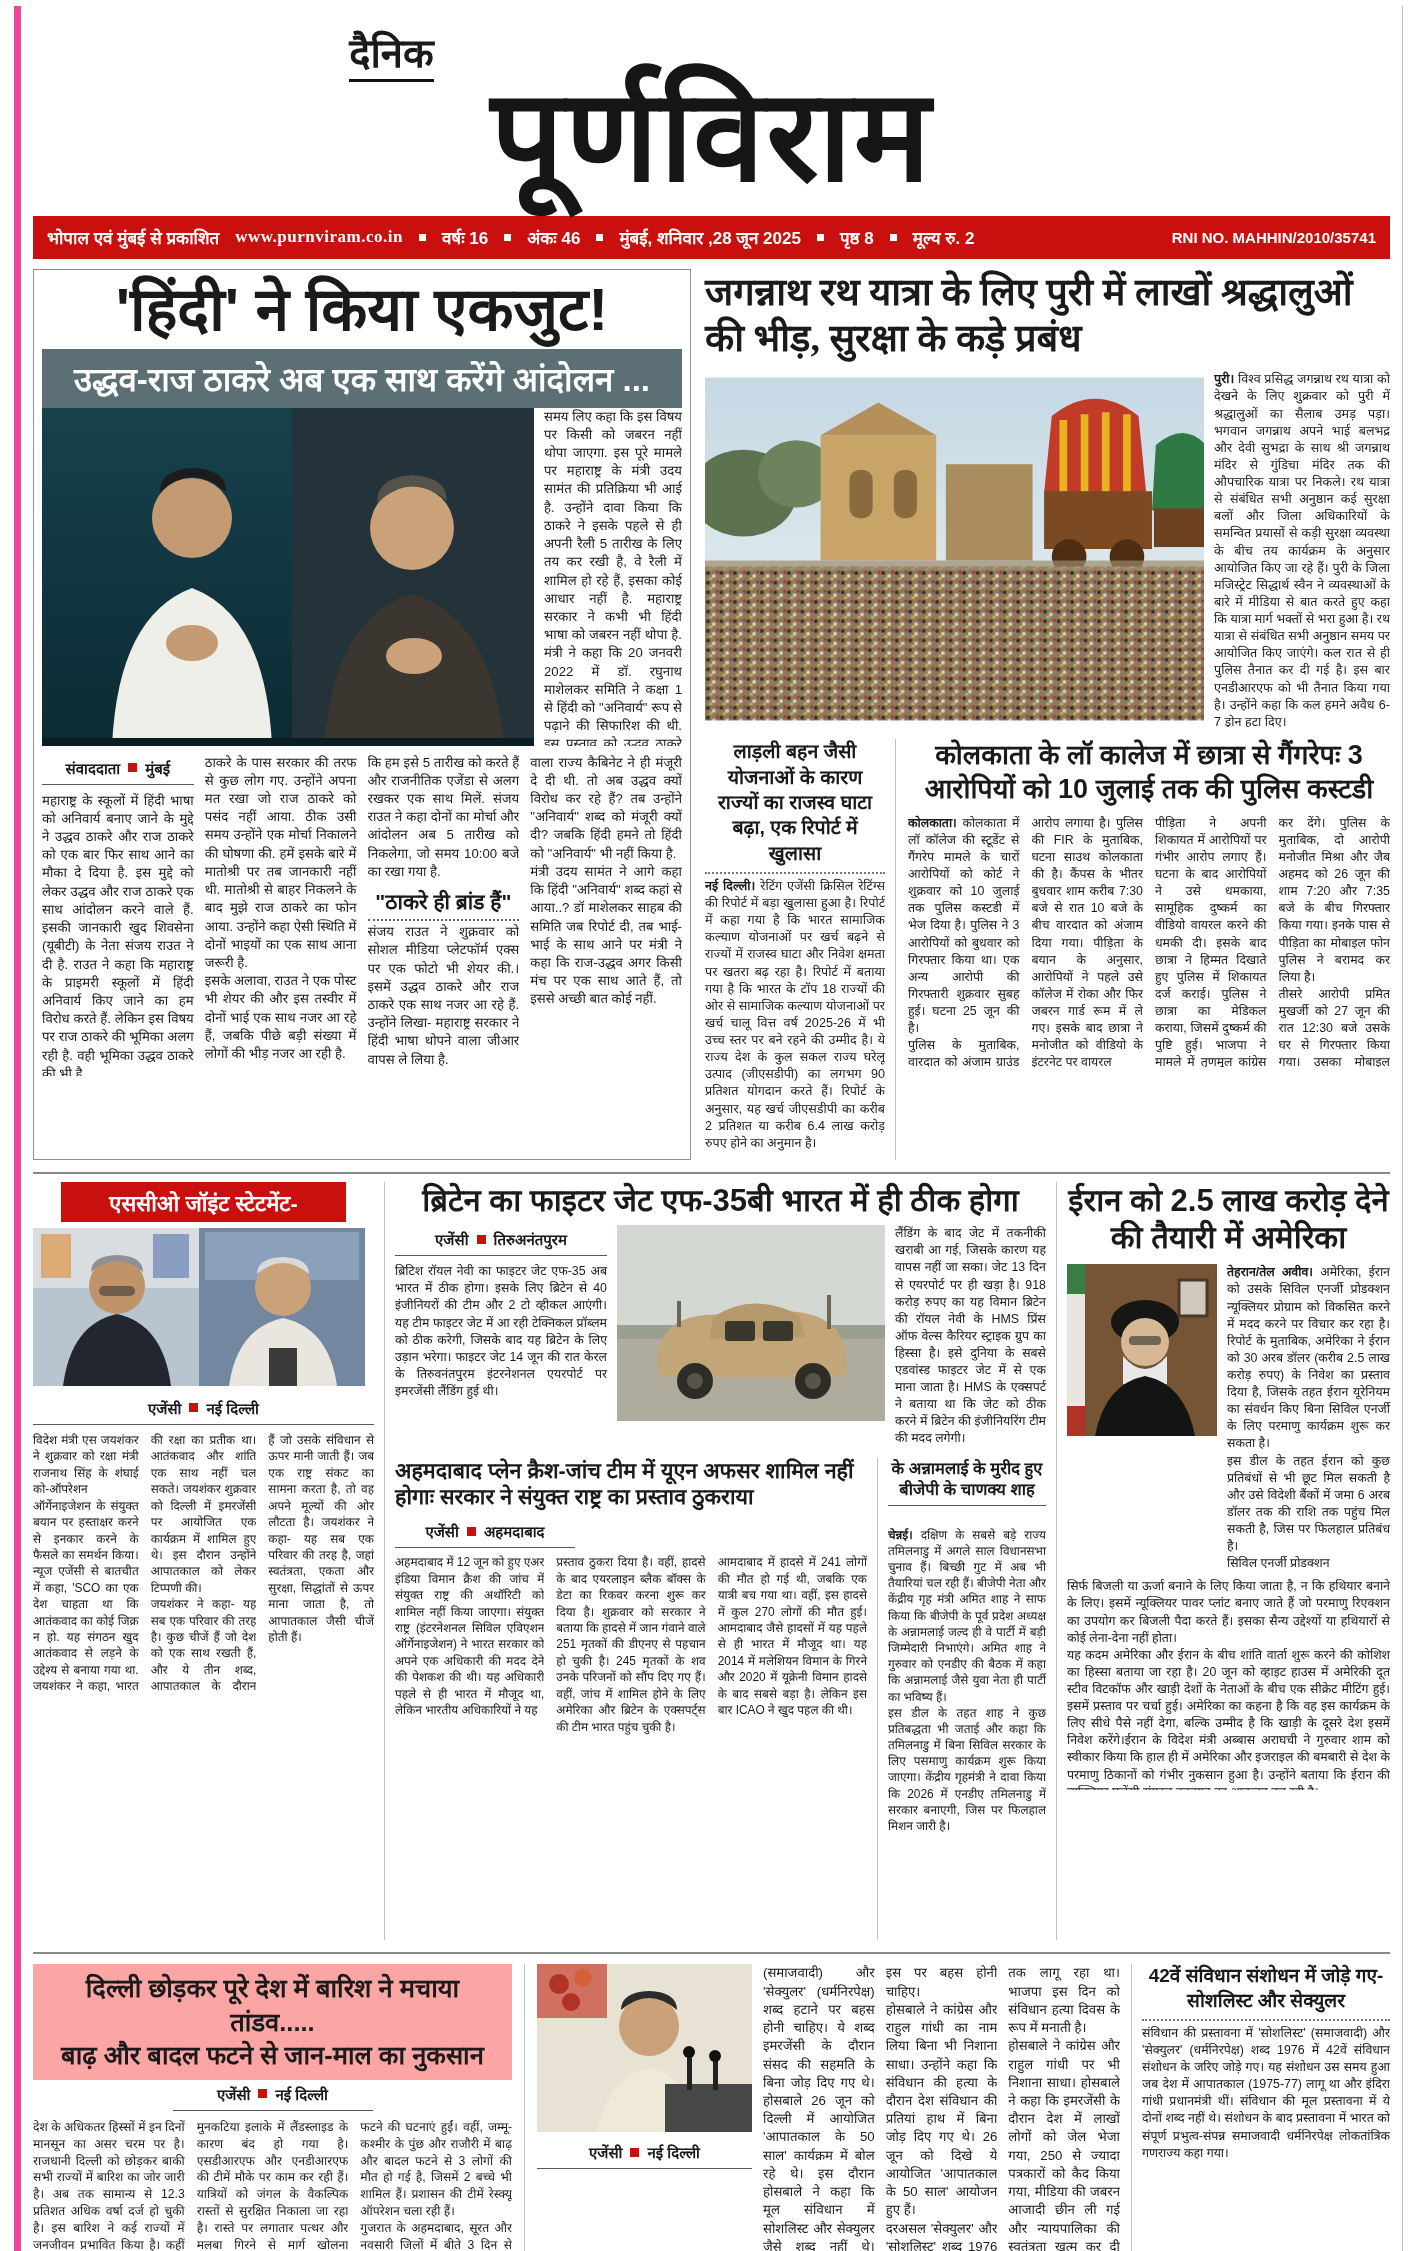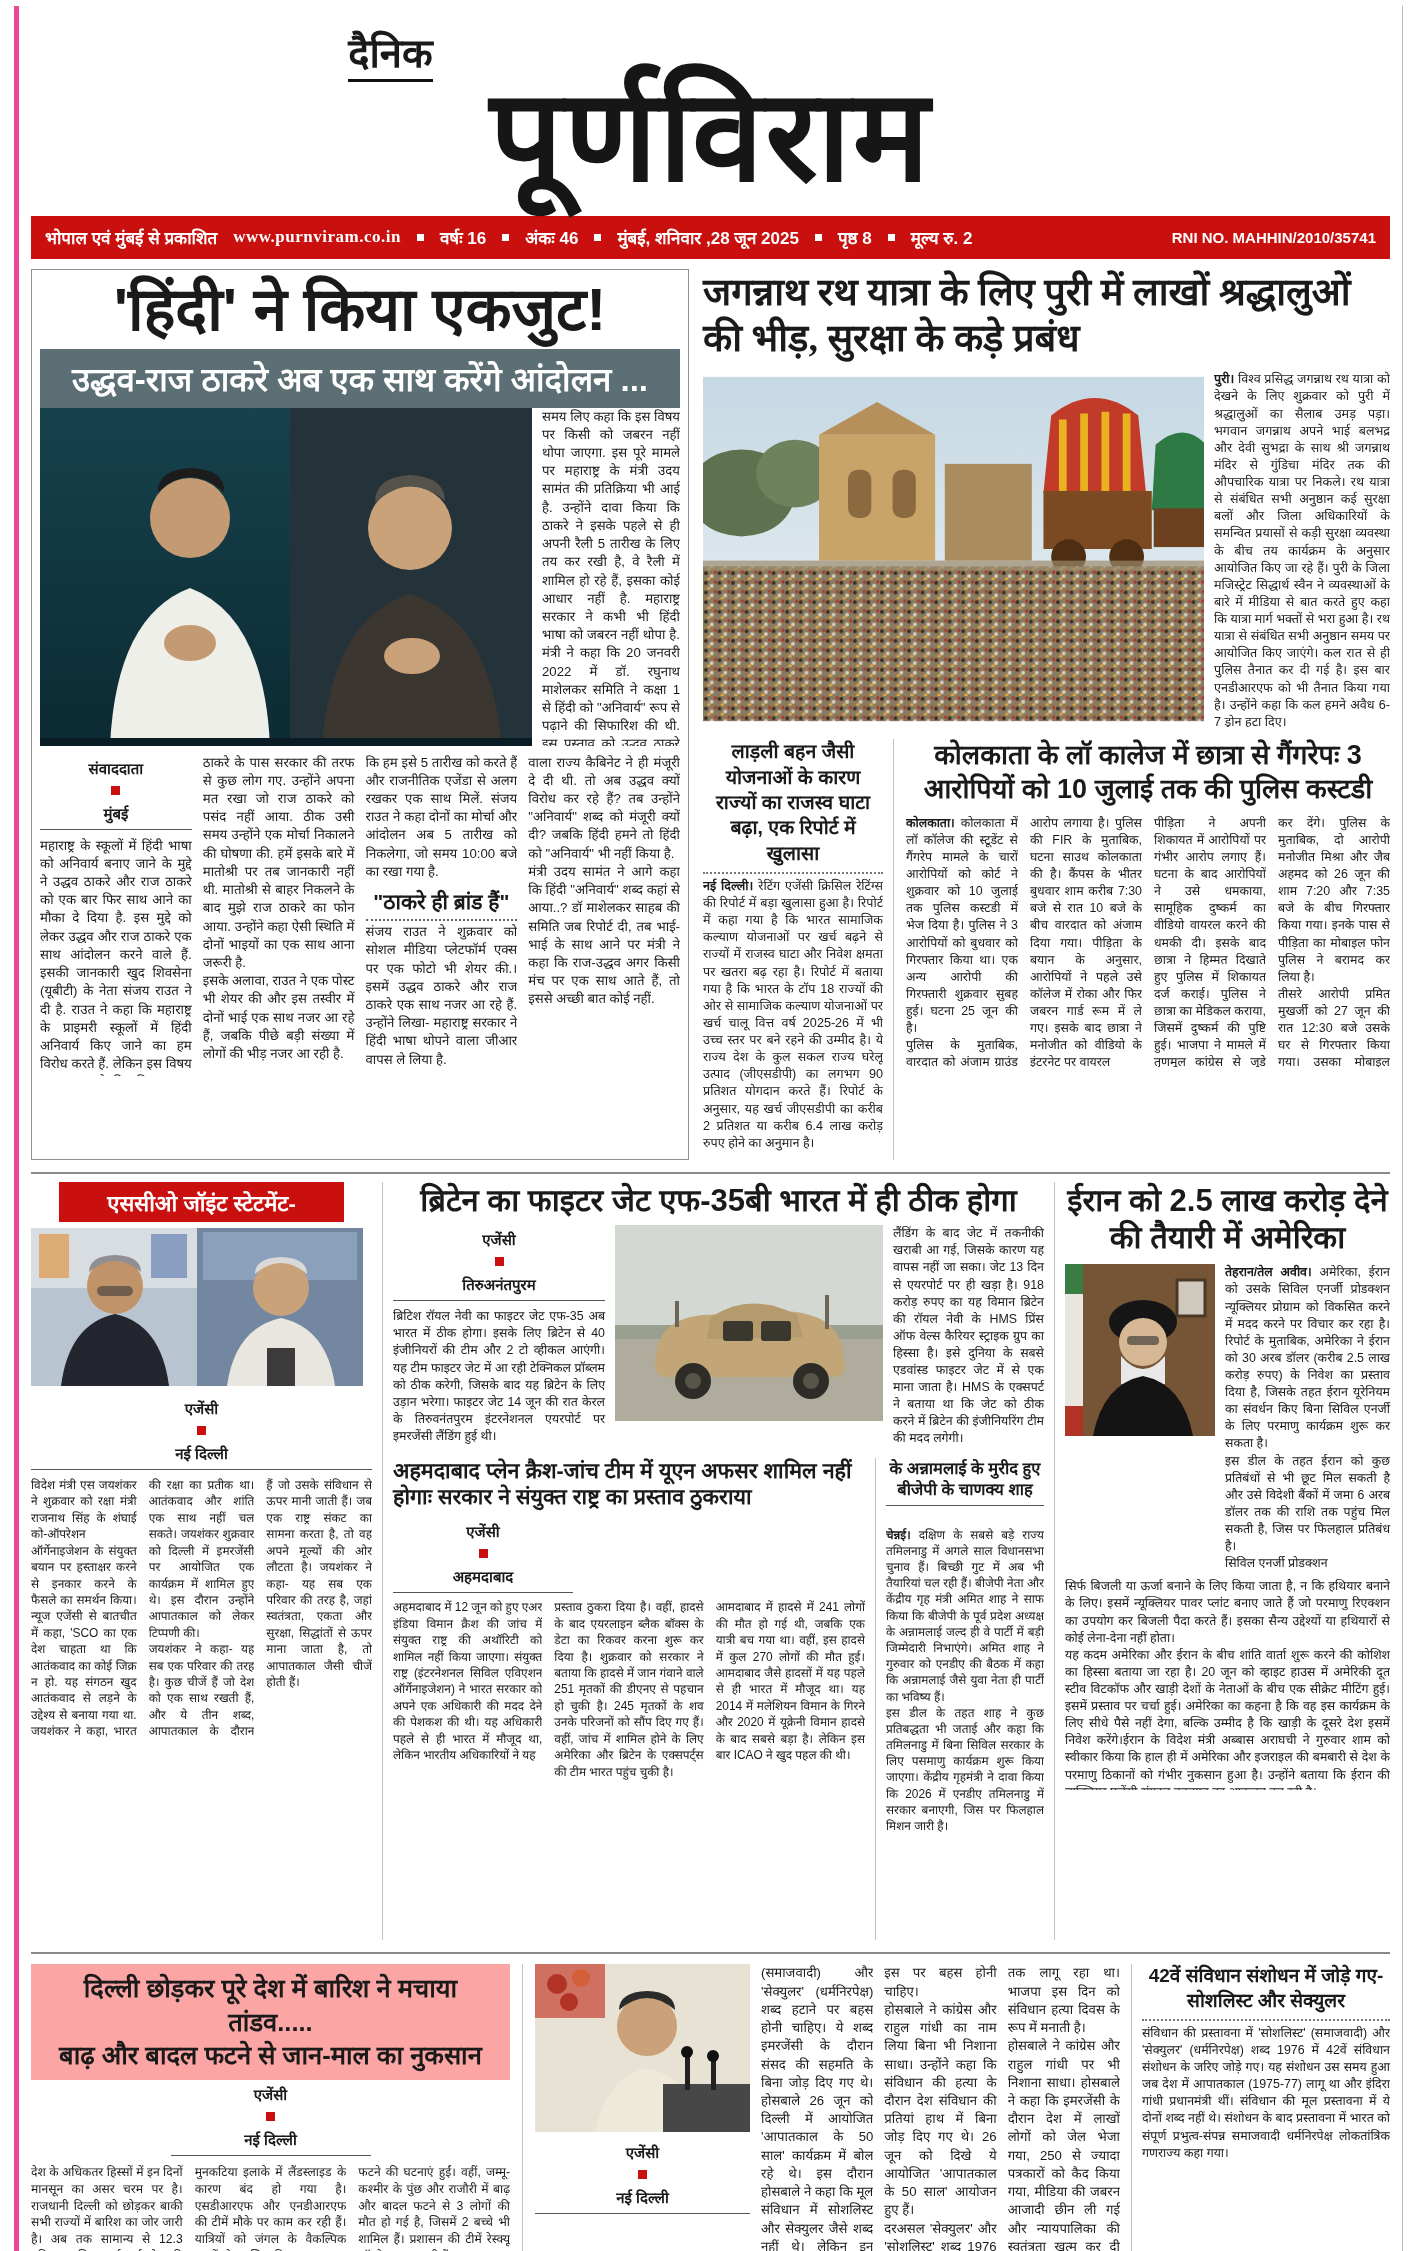--- a/index.html
+++ b/index.html
@@ -1,29 +1,29 @@
 <!DOCTYPE html>
 <html><head>
 <meta charset="utf-8">
 <style>
   html,body{margin:0;padding:0;background:#ffffff;}
   body{width:1417px;font-family:"Liberation Sans","DejaVu Sans",sans-serif;color:#1a1a1a;}
   .page{width:1417px;height:2251px;overflow:hidden;box-sizing:border-box;padding:6px 14px 0 14px;position:relative;}
-  .inner{border-left:5px solid #ec4899;border-right:1px solid #b9b9b9;padding:0 12px;box-sizing:border-box;height:100%;}
+  .inner{border-left:7px solid #ec4899;border-right:1px solid #b9b9b9;padding:0 12px;box-sizing:border-box;height:100%;}
   
   .masthead{text-align:center;padding-top:18px;}
   .tagline{display:inline-block;font-size:40px;font-weight:bold;border-bottom:3px solid #111;margin-right:640px;margin-bottom:-30px;}
   .title{font-size:128px;font-weight:bold;letter-spacing:2px;line-height:1.02;margin:0;color:#161616;}
   
   .infobar{background:#c9100e;color:#fff;display:flex;align-items:center;gap:16px;font-weight:bold;font-size:17px;padding:10px 14px;margin-top:14px;white-space:nowrap;}
   .infobar .sq{width:7px;height:7px;background:#fff;display:inline-block;flex:0 0 auto;}
   .infobar .web{font-family:"Liberation Serif",serif;letter-spacing:.5px;}
   .infobar .rni{margin-left:auto;font-size:15px;}
   
-  .byline{display:flex;align-items:center;justify-content:center;gap:8px;font-weight:bold;font-size:15px;padding:4px 0 6px 0;border-bottom:1.5px solid #555;margin-bottom:7px;flex-direction:column;}
+  .byline{display:flex;align-items:center;justify-content:center;gap:8px;font-weight:bold;font-size:15px;padding:4px 0 6px 0;border-bottom:1.5px solid #555;margin-bottom:7px;}
   .redsq{width:9px;height:9px;background:#c9100e;display:inline-block;}
   .btxt{font-size:13.2px;line-height:1.38;text-align:justify;}
   .prelines{white-space:pre-line;}
   .cols{display:flex;gap:12px;}
   .cols>div{flex:1;overflow:hidden;}
   b.dl{font-weight:bold;}
   
   .row1{display:flex;gap:14px;margin-top:10px;}
   .lead-box{width:658px;flex:0 0 auto;border:1.5px solid #8f8f8f;padding:6px 8px;box-sizing:border-box;}
   .lead-h1{font-size:60px;font-weight:bold;text-align:center;line-height:1.05;margin:2px 0 8px 0;}

